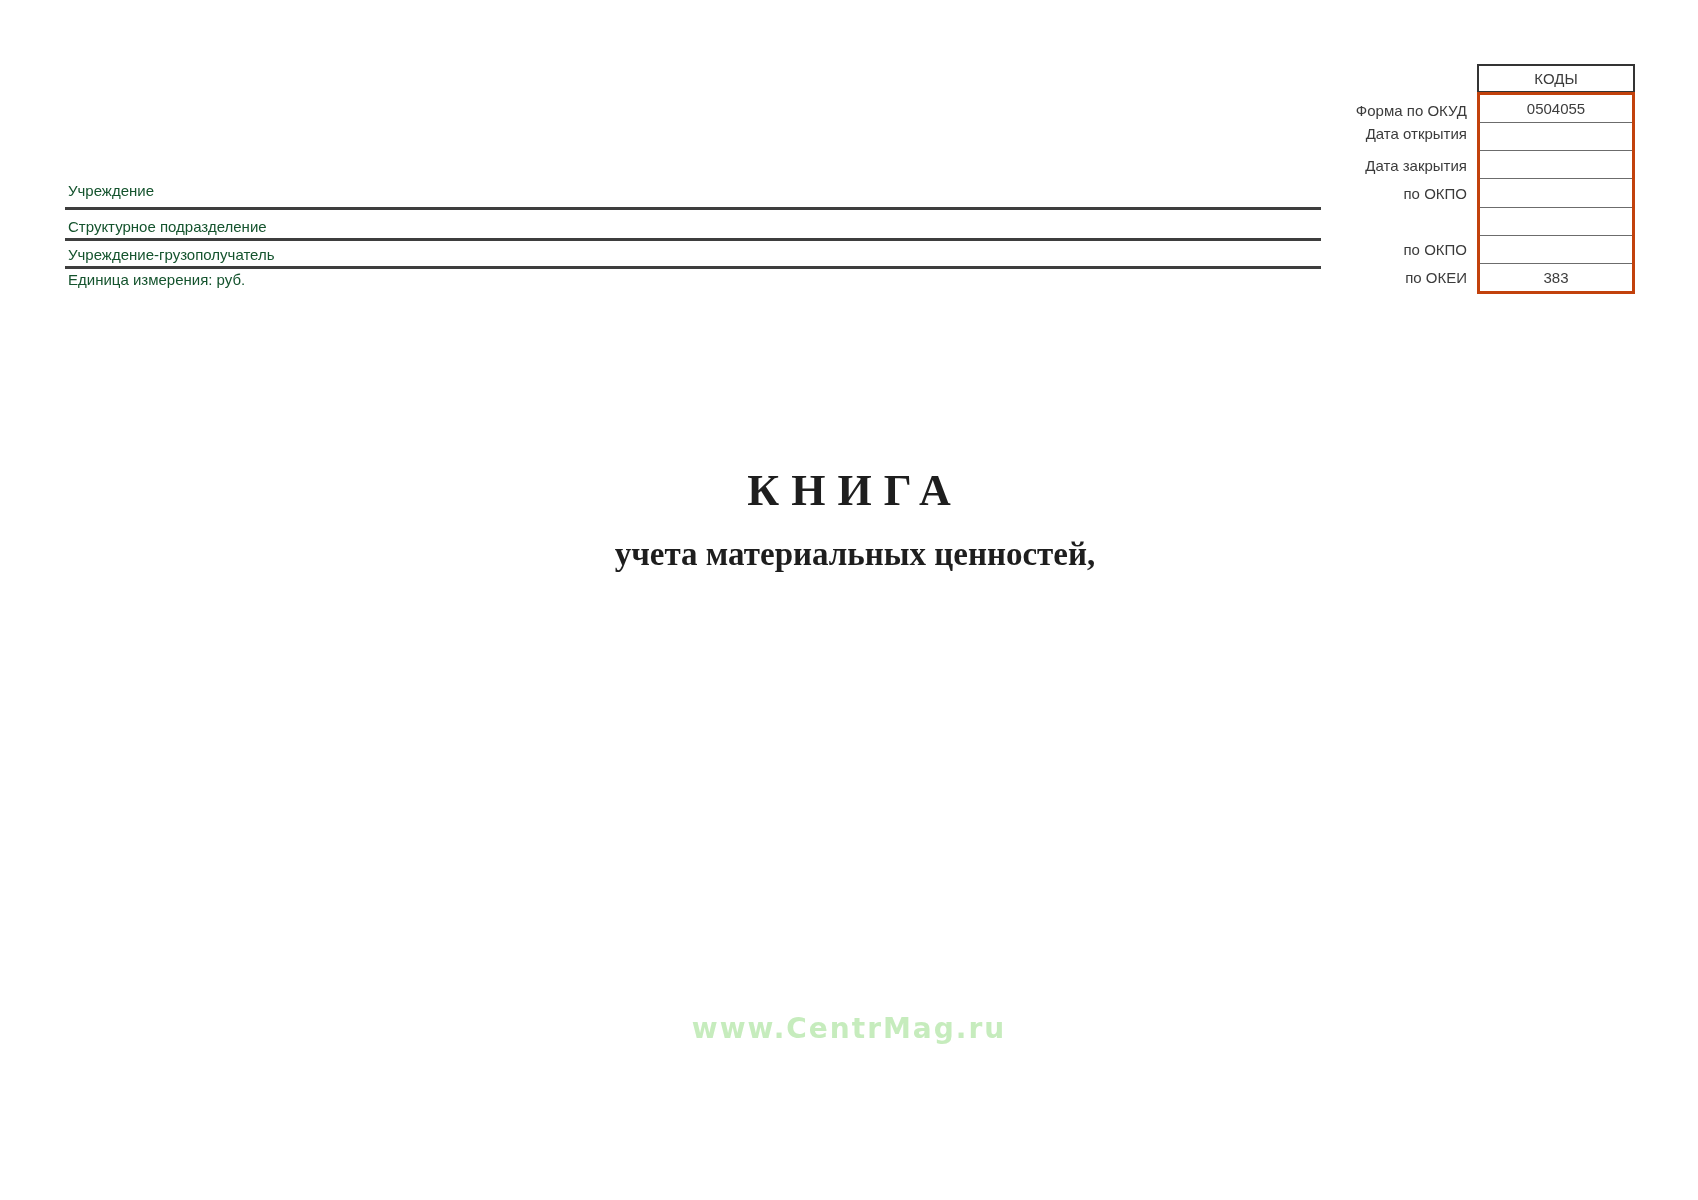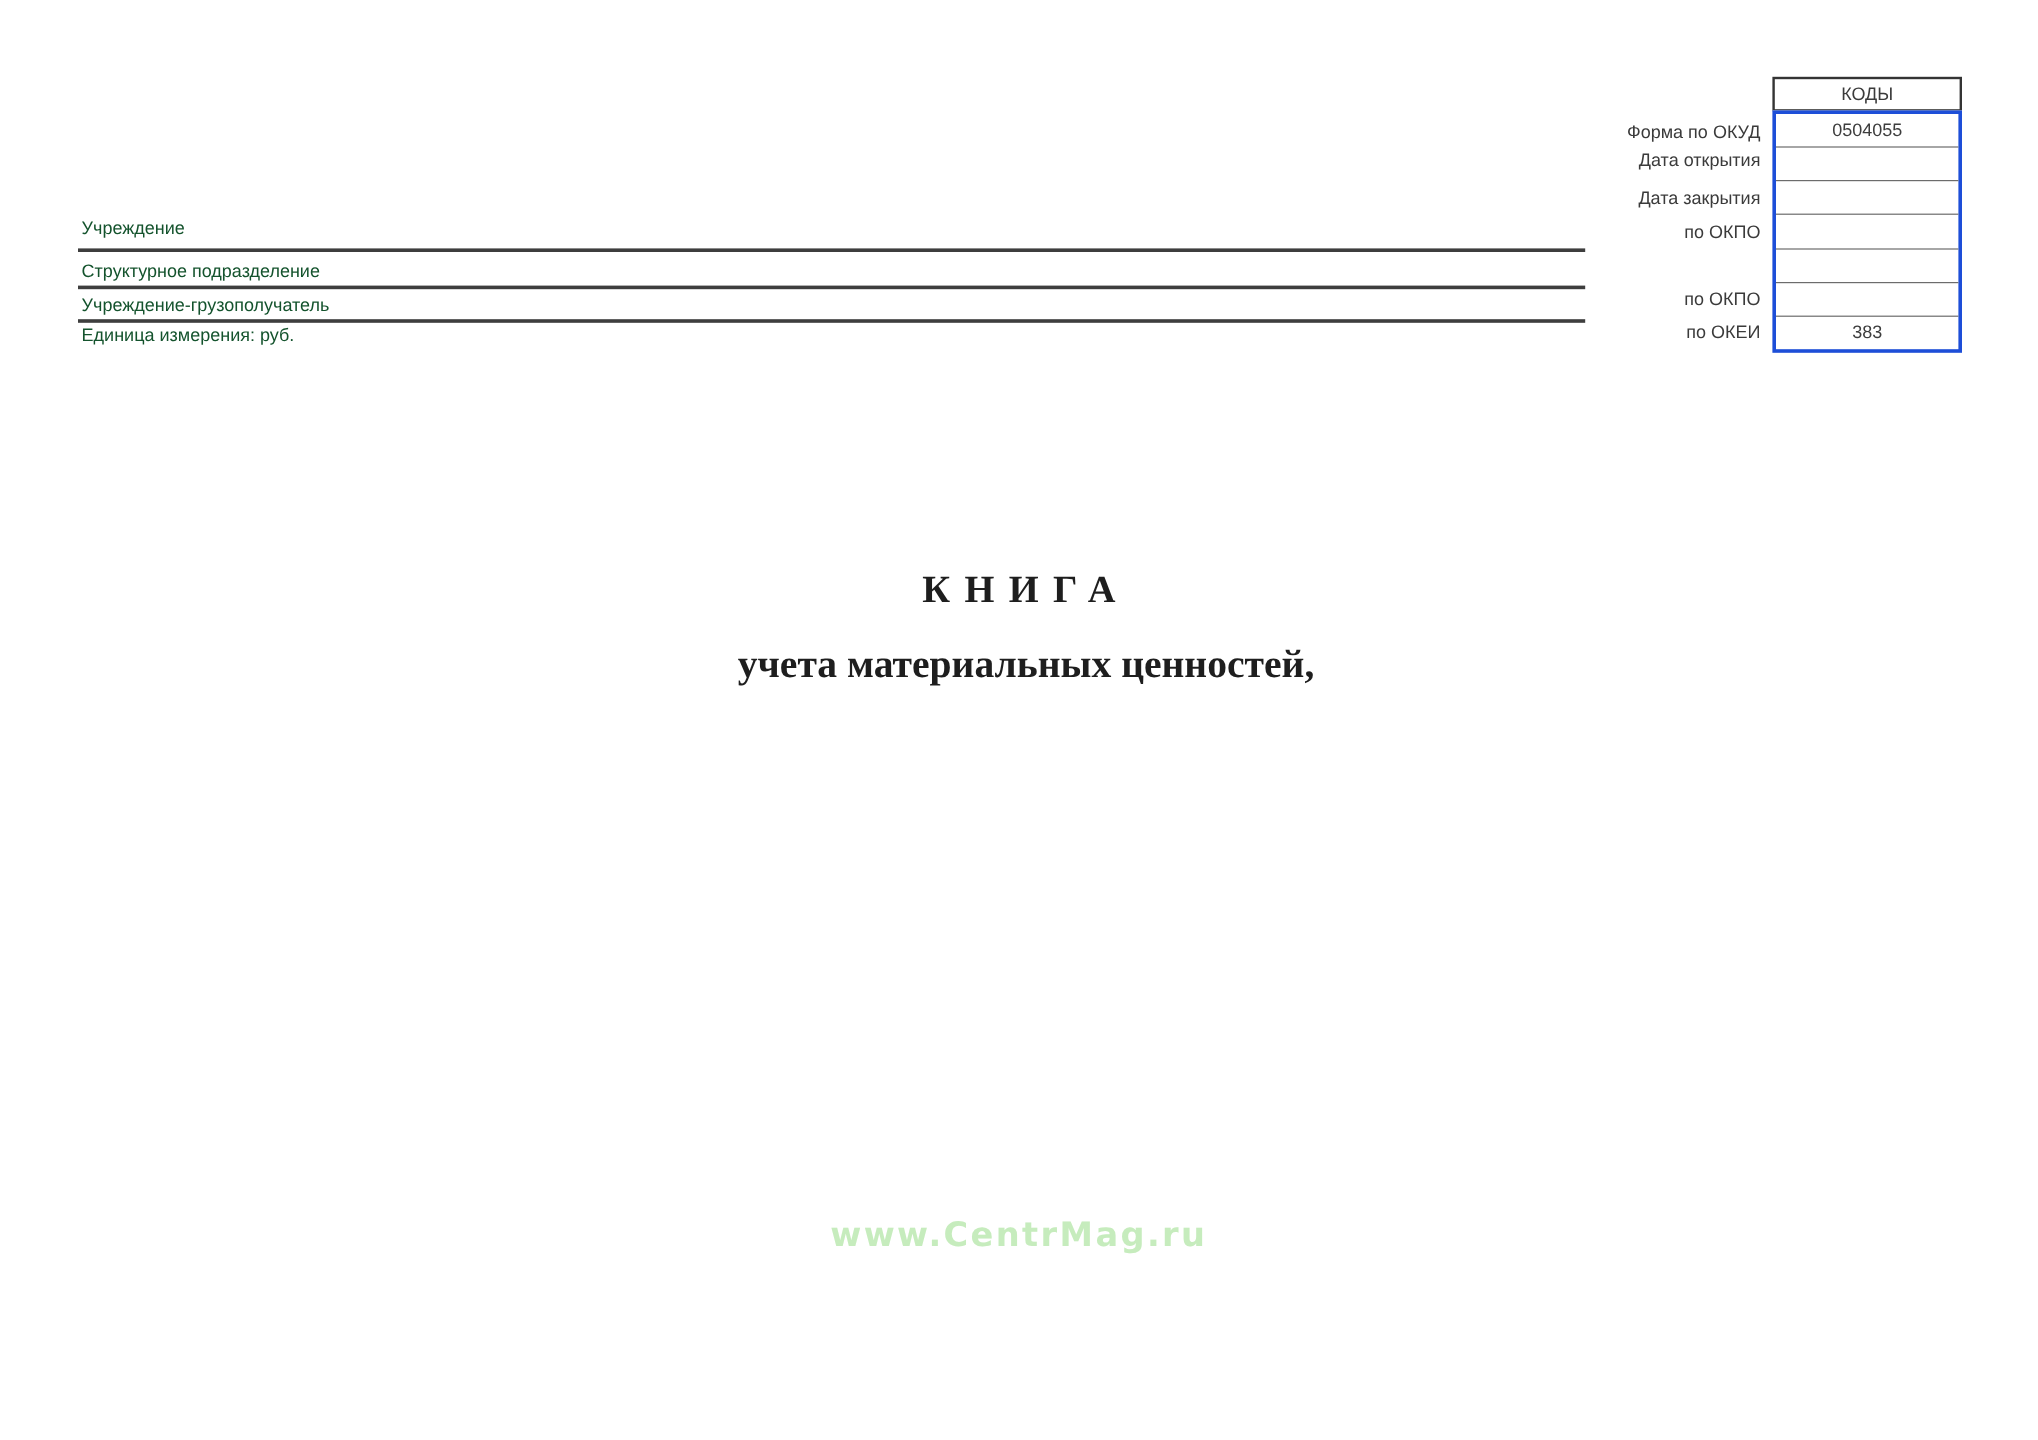--- a/index.html
+++ b/index.html
@@ -22,21 +22,21 @@
     border: 2px solid #343434;
     box-sizing: border-box;
     display: flex; align-items: center; justify-content: center;
     font-size: 15px; color: #3b3b3b;
     background: #ffffff;
   }
   .codes-body {
     position: absolute;
     left: 1477px; top: 92px;
     width: 158px; height: 202px;
-    border: 3px solid #1d4ed8;
+    border: 3px solid #c2410c;
     box-sizing: border-box;
     display: flex; flex-direction: column;
     background: #ffffff;
   }
   .code-row {
     flex: 1 1 0;
     border-bottom: 1px solid #6c6c6c;
     display: flex; align-items: center; justify-content: center;
     font-size: 15px; color: #3d3d3d;
   }
@@ -66,21 +66,21 @@
   
   .title {
     position: absolute;
     left: 0; top: 468px; width: 100%;
     text-align: center;
     font-family: "Liberation Serif", serif;
     font-weight: bold;
     color: #1e1e1e;
   }
   .title-line1 {
-    font-size: 32px; line-height: 46px;
+    font-size: 44px; line-height: 46px;
     letter-spacing: 12px; padding-left: 12px;
   }
   .title-line2 {
     margin-top: 16px;
     font-size: 33px; line-height: 48px; margin-left: 12px;
   }
   .title-line3 {
     font-size: 33px; line-height: 48px;
   }
 

